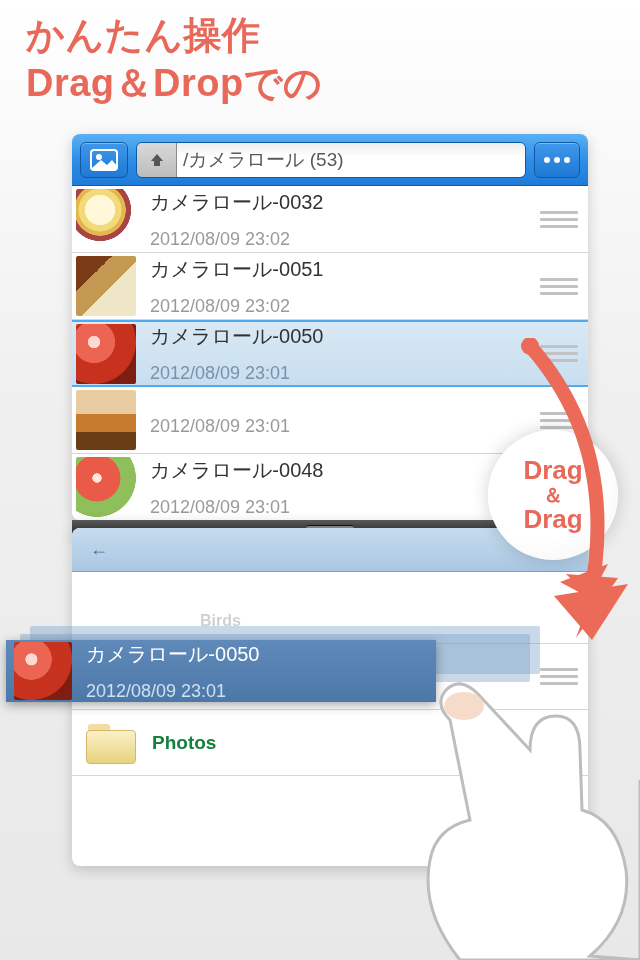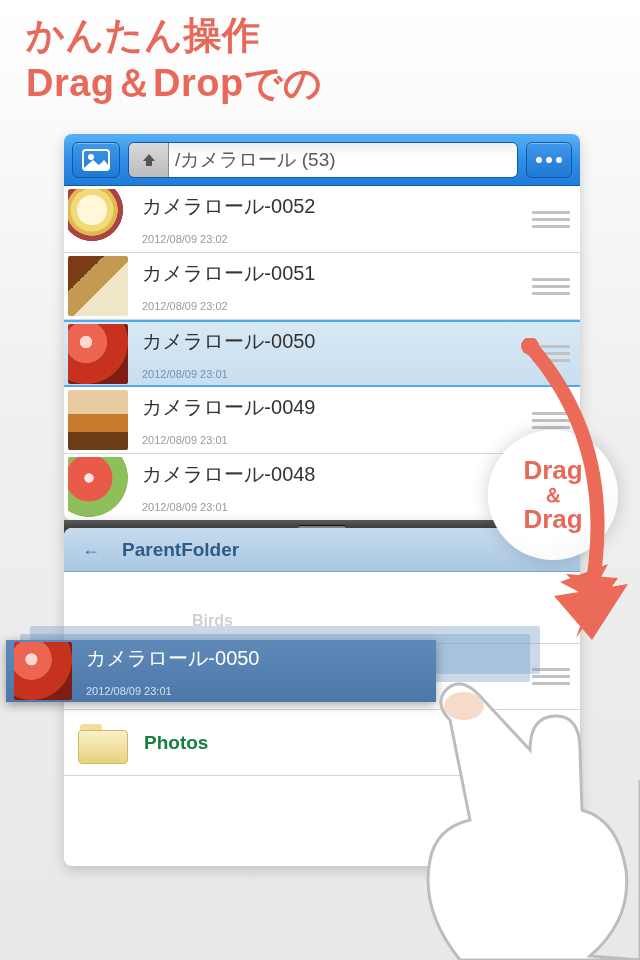--- a/index.html
+++ b/index.html
@@ -2,38 +2,38 @@
 <html><head>
 <meta charset="utf-8">
 <style>
 * { margin:0; padding:0; box-sizing:border-box; font-family:"Hiragino Kaku Gothic Pro","Meiryo",sans-serif; }
 body { width:640px; height:960px; background:linear-gradient(180deg,#ffffff 0%,#f0f0f0 40%,#e8e8e8 100%); position:relative; overflow:hidden; }
 
 
 .headline { position:absolute; left:26px; top:12px; font-size:38px; font-weight:700; color:#e8695a; line-height:1.25; letter-spacing:0.5px; }
 
 
-.panel { position:absolute; left:64px; width:516px; background:#fff; border-radius:8px; box-shadow:0 4px 14px rgba(0,0,0,.18); overflow:hidden; }
+.panel { position:absolute; left:72px; width:516px; background:#fff; border-radius:8px; box-shadow:0 4px 14px rgba(0,0,0,.18); overflow:hidden; }
 .panel-top { top:134px; height:386px; }
 .panel-bot { top:528px; height:338px; }
 
 .toolbar { height:52px; background:linear-gradient(180deg,#59b0f5 0%,#2f8ee6 50%,#1f7bd8 100%); border-bottom:1px solid #0d5ba8; display:flex; align-items:center; padding:0 8px; gap:8px; }
 .tb-btn { height:36px; border-radius:6px; background:linear-gradient(180deg,#3f98ec,#1f78d2); border:1px solid #0f5aa6; box-shadow:inset 0 1px 0 rgba(255,255,255,.35); display:flex; align-items:center; justify-content:center; color:#fff; cursor:pointer; }
 .tb-btn.square { width:48px; }
 .tb-btn.menu { width:46px; margin-left:auto; }
 .path-wrap { flex:1; height:36px; display:flex; align-items:stretch; border-radius:6px; overflow:hidden; border:1px solid #0f5aa6; }
 .path-up { width:40px; background:linear-gradient(180deg,#d9d9d9,#bcbcbc); display:flex; align-items:center; justify-content:center; color:#444; border-right:1px solid #8a8a8a; }
 .path-text { flex:1; background:linear-gradient(180deg,#ececec,#ffffff 40%); display:flex; align-items:center; padding-left:6px; font-size:19px; color:#595959; }
 
 .row { height:67px; display:flex; align-items:center; border-bottom:1px solid #d6d6d6; background:#fff; }
 .row.selected { background:linear-gradient(180deg,#d9e9f5,#c8def0); border-top:2px solid #4faaf0; border-bottom:2px solid #4faaf0; }
 .thumb { width:60px; height:60px; margin-left:4px; border-radius:2px; flex-shrink:0; }
 .row-text { flex:1; padding-left:14px; }
 .row-title { font-size:20px; color:#333; }
-.row-sub { font-size:11px; color:#9a9a9a; margin-top:13px; }
+.row-sub { font-size:18px; color:#9a9a9a; margin-top:13px; }
 .row.selected .row-sub { color:#7793a6; }
 .drag-handle { width:38px; height:24px; margin-right:10px; display:flex; flex-direction:column; justify-content:center; gap:4px; }
 .drag-handle div { height:3px; background:#c2c2c2; border-radius:1px; }
 
 .split-bar { height:14px; background:linear-gradient(180deg,#5a5a5a,#2f2f2f); display:flex; align-items:center; justify-content:center; }
 .split-bar span { width:48px; height:4px; border-radius:2px; background:#888; box-shadow:0 1px 0 #111 inset; }
 
 
 .parent-row { height:44px; background:linear-gradient(180deg,#c7dcef,#a9c7e2); border-bottom:1px solid #7ea4c5; display:flex; align-items:center; padding-left:18px; }
 .parent-row .arrow { color:#3f6f9d; font-size:18px; margin-right:22px; }
@@ -110,21 +110,21 @@
           <span></span>
           <span></span>
         </div>
     </div>
   </div>
 
   <div id="top-rows">
       <div class="row">
         <div class="thumb th-cake"></div>
         <div class="row-text">
-          <div class="row-title">カメラロール-0052</div>
+          <div class="row-title">カメラロール-0032</div>
           <div class="row-sub">2012/08/09 23:02</div>
         </div>
         <div class="drag-handle">
           <div></div>
           <div></div>
           <div></div>
         </div>
       </div>
       <div class="row">
         <div class="thumb th-tea"></div>
@@ -146,21 +146,20 @@
         </div>
         <div class="drag-handle">
           <div></div>
           <div></div>
           <div></div>
         </div>
       </div>
       <div class="row">
         <div class="thumb th-food"></div>
         <div class="row-text">
-          <div class="row-title">カメラロール-0049</div>
           <div class="row-sub">2012/08/09 23:01</div>
         </div>
         <div class="drag-handle">
           <div></div>
           <div></div>
           <div></div>
         </div>
       </div>
       <div class="row">
         <div class="thumb th-fruit"></div>
@@ -180,21 +179,20 @@
 <div class="panel" style="top:520px;height:14px;border-radius:0;">
   <div class="split-bar">
       <span></span>
     </div>
 </div>
 
 <div class="panel panel-bot">
 
   <div class="parent-row">
     <span class="arrow">←</span>
-    <span class="label">ParentFolder</span>
   </div>
 
   <div class="folder-row under-drop" style="height:72px;">
     <div style="position:absolute;left:128px;top:40px;font-weight:700;color:#7a7a7a;opacity:.35;">Birds</div>
   </div>
 
   <div id="bot-folders">
       <div class="folder-row">
         <div class="folder-icon"></div>
         <div class="folder-label">Flowers</div>

